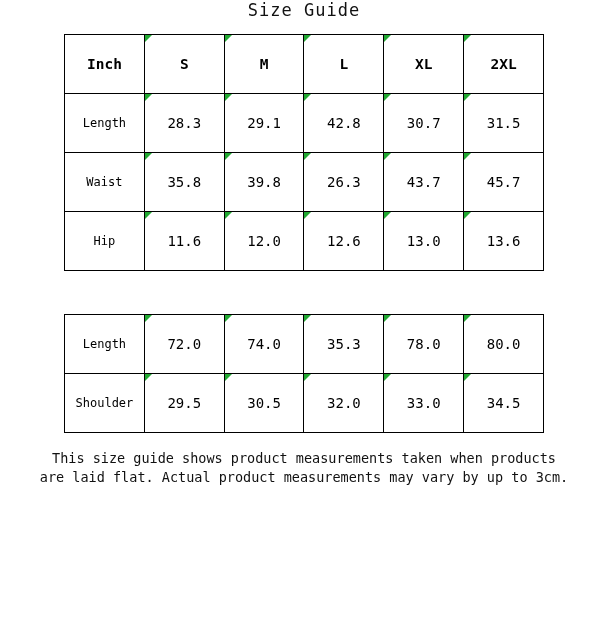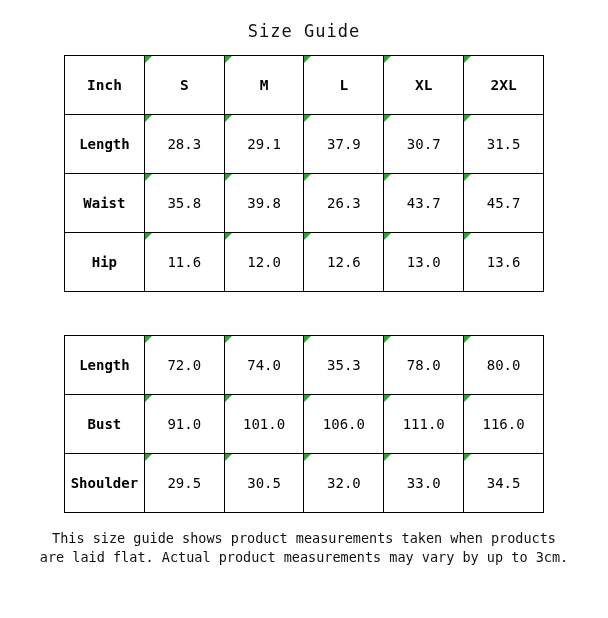--- a/index.html
+++ b/index.html
@@ -18,21 +18,20 @@
     width: 608px;
     height: 618px;
     position: relative;
     box-sizing: border-box;
   }
   .title {
     text-align: center;
     font-family: "DejaVu Sans Mono", monospace;
     font-size: 17px;
     letter-spacing: 1px;
-    padding-top: 21px;
     padding-bottom: 14px;
     color: #111111;
   }
   table.size-table {
     border-collapse: collapse;
     width: 480px;
     margin: 0 auto;
     table-layout: fixed;
   }
   table.size-table td {
@@ -42,22 +41,22 @@
     vertical-align: middle;
     font-family: "DejaVu Sans Mono", monospace;
     font-size: 14px;
     position: relative;
   }
   table.size-table td.head {
     font-weight: bold;
     font-size: 14.5px;
   }
   table.size-table td.rowlabel {
-    font-weight: bold;
-    font-size: 14px;
+    font-weight: normal;
+    font-size: 12px;
   }
   table.size-table td.val {
     font-weight: normal;
     margin-top: 12px;
   }
   
   td.mark::before {
     content: "";
     position: absolute;
     left: 0px;
@@ -96,21 +95,21 @@
         <td class="head mark">S</td>
         <td class="head mark">M</td>
         <td class="head mark">L</td>
         <td class="head mark">XL</td>
         <td class="head mark">2XL</td>
       </tr>
       <tr>
         <td class="rowlabel">Length</td>
         <td class="val mark">28.3</td>
         <td class="val mark">29.1</td>
-        <td class="val mark">37.9</td>
+        <td class="val mark">42.8</td>
         <td class="val mark">30.7</td>
         <td class="val mark">31.5</td>
       </tr>
       <tr>
         <td class="rowlabel">Waist</td>
         <td class="val mark">35.8</td>
         <td class="val mark">39.8</td>
         <td class="val mark">26.3</td>
         <td class="val mark">43.7</td>
         <td class="val mark">45.7</td>
@@ -132,28 +131,20 @@
     <tbody>
       <tr>
         <td class="rowlabel">Length</td>
         <td class="val mark">72.0</td>
         <td class="val mark">74.0</td>
         <td class="val mark">35.3</td>
         <td class="val mark">78.0</td>
         <td class="val mark">80.0</td>
       </tr>
       <tr>
-        <td class="rowlabel">Bust</td>
-        <td class="val mark">91.0</td>
-        <td class="val mark">101.0</td>
-        <td class="val mark">106.0</td>
-        <td class="val mark">111.0</td>
-        <td class="val mark">116.0</td>
-      </tr>
-      <tr>
         <td class="rowlabel">Shoulder</td>
         <td class="val mark">29.5</td>
         <td class="val mark">30.5</td>
         <td class="val mark">32.0</td>
         <td class="val mark">33.0</td>
         <td class="val mark">34.5</td>
       </tr>
     </tbody>
   </table>
 

